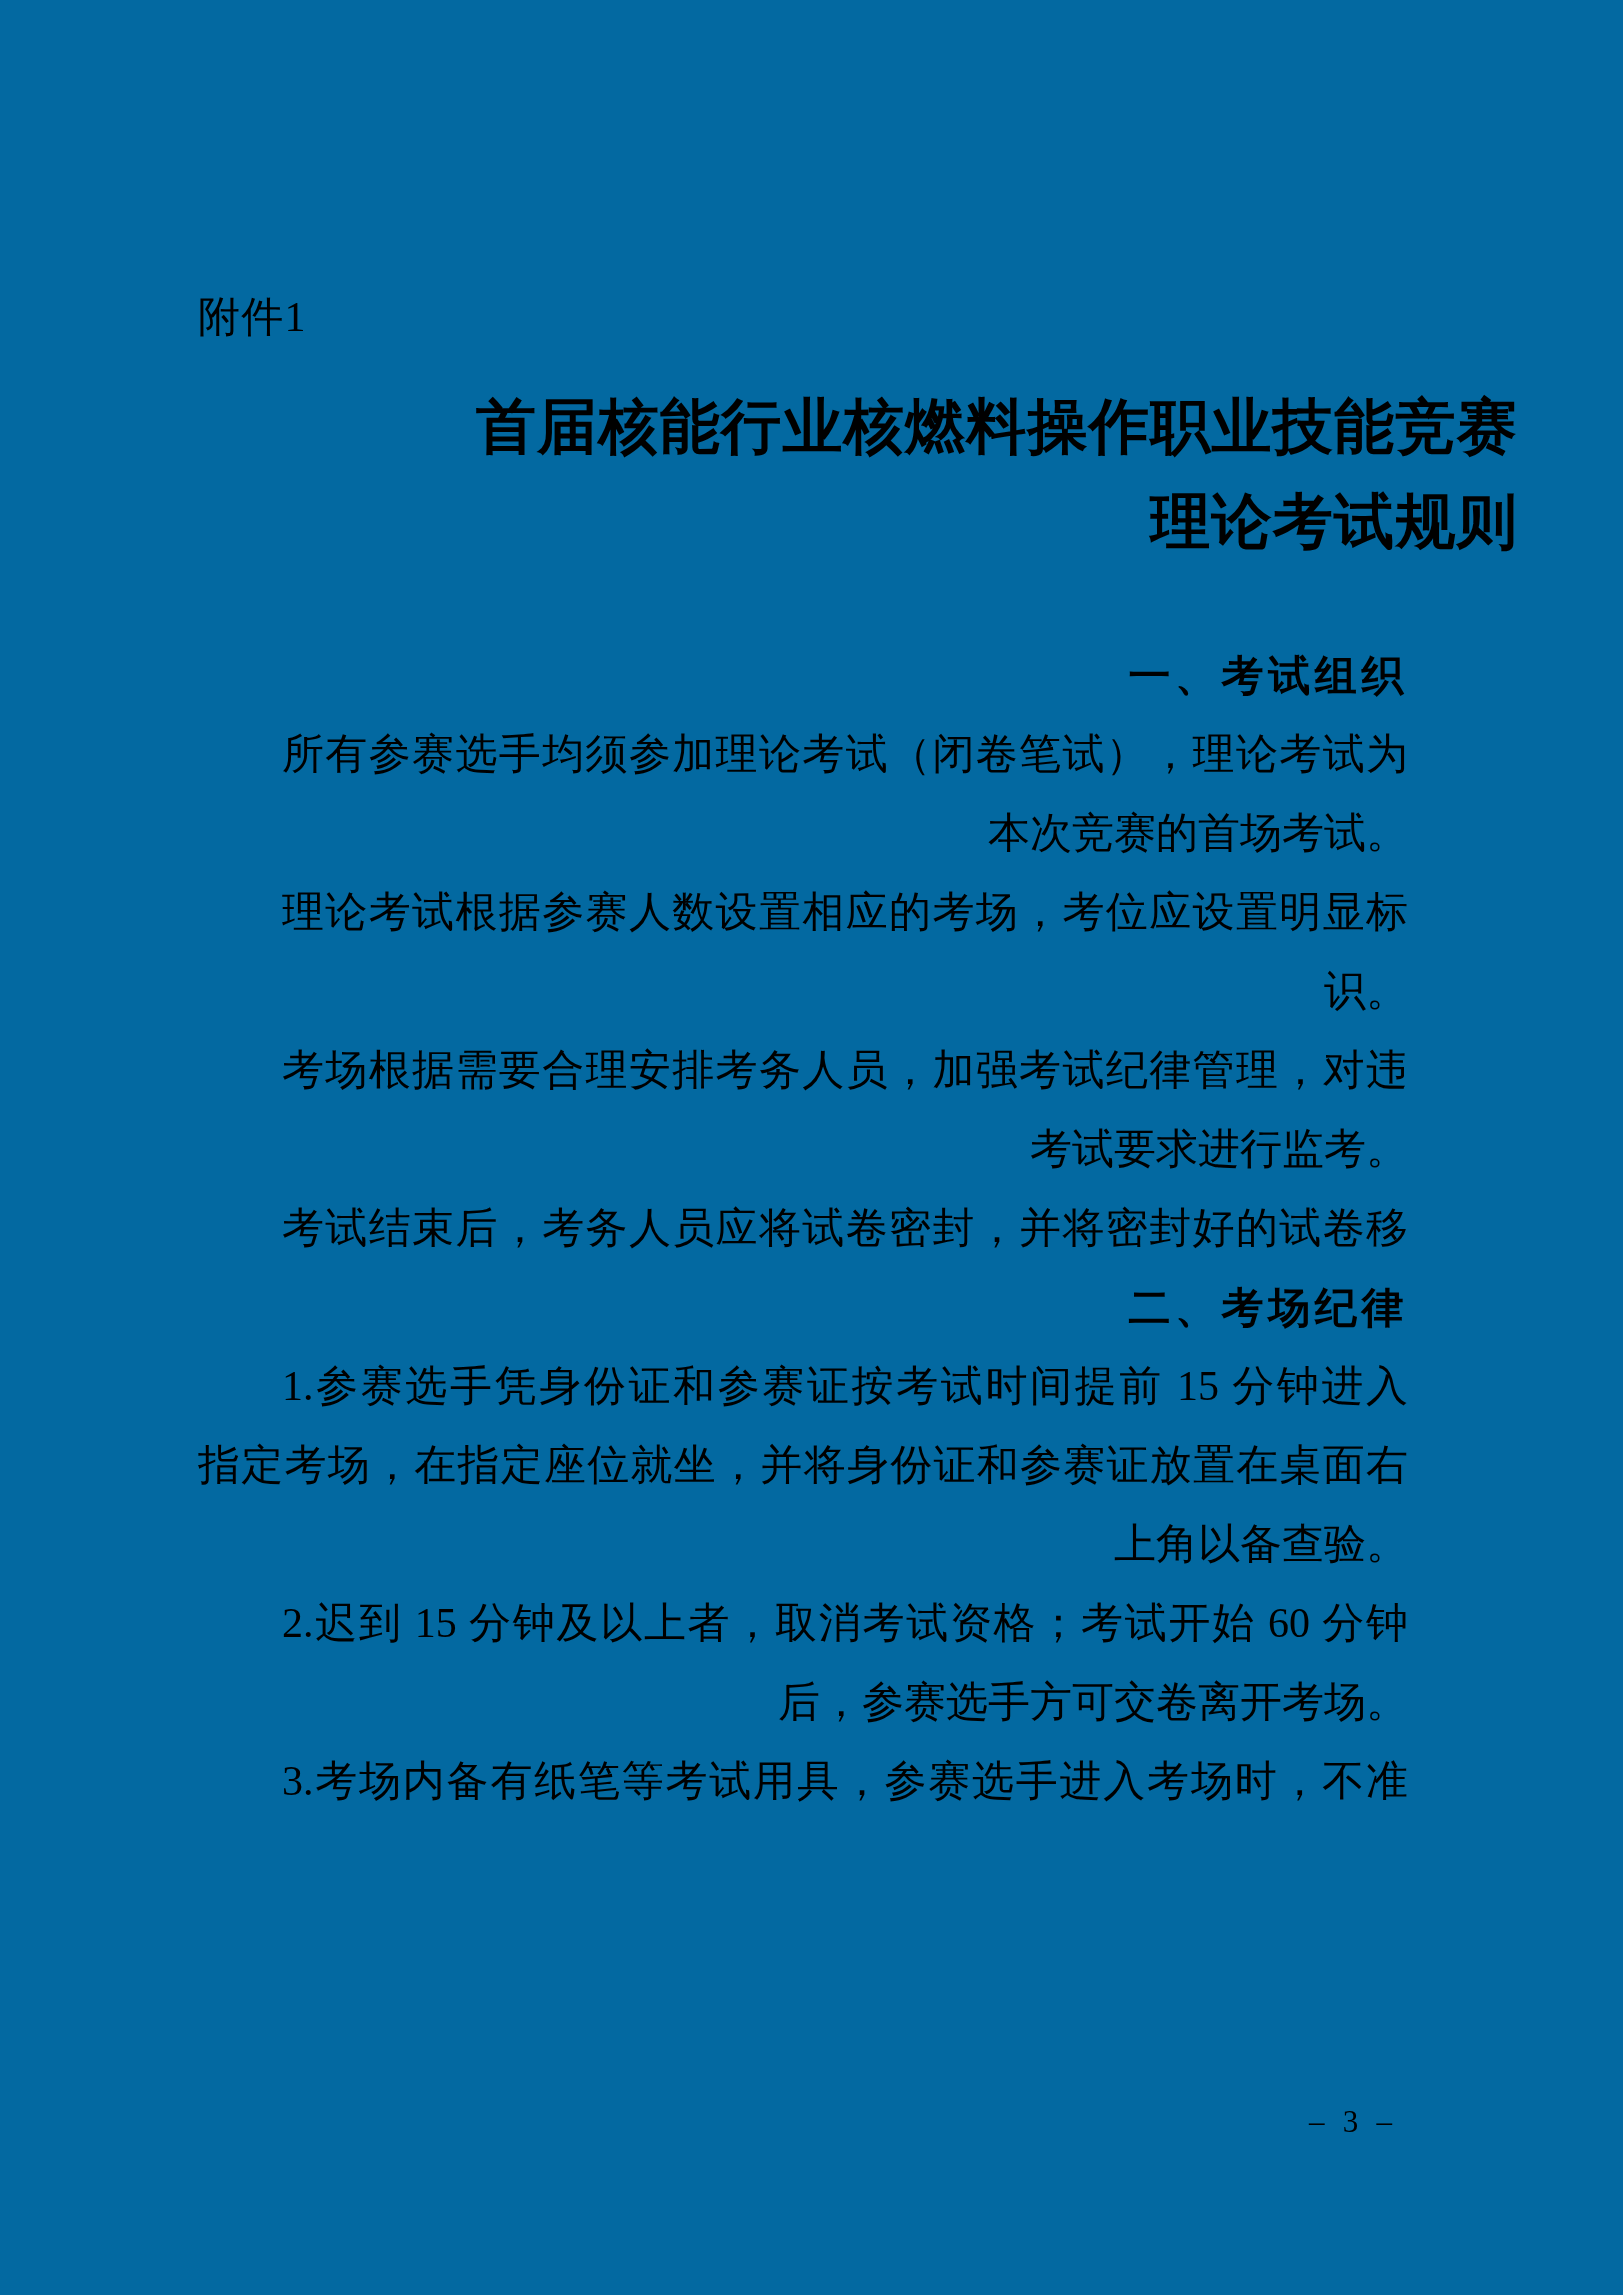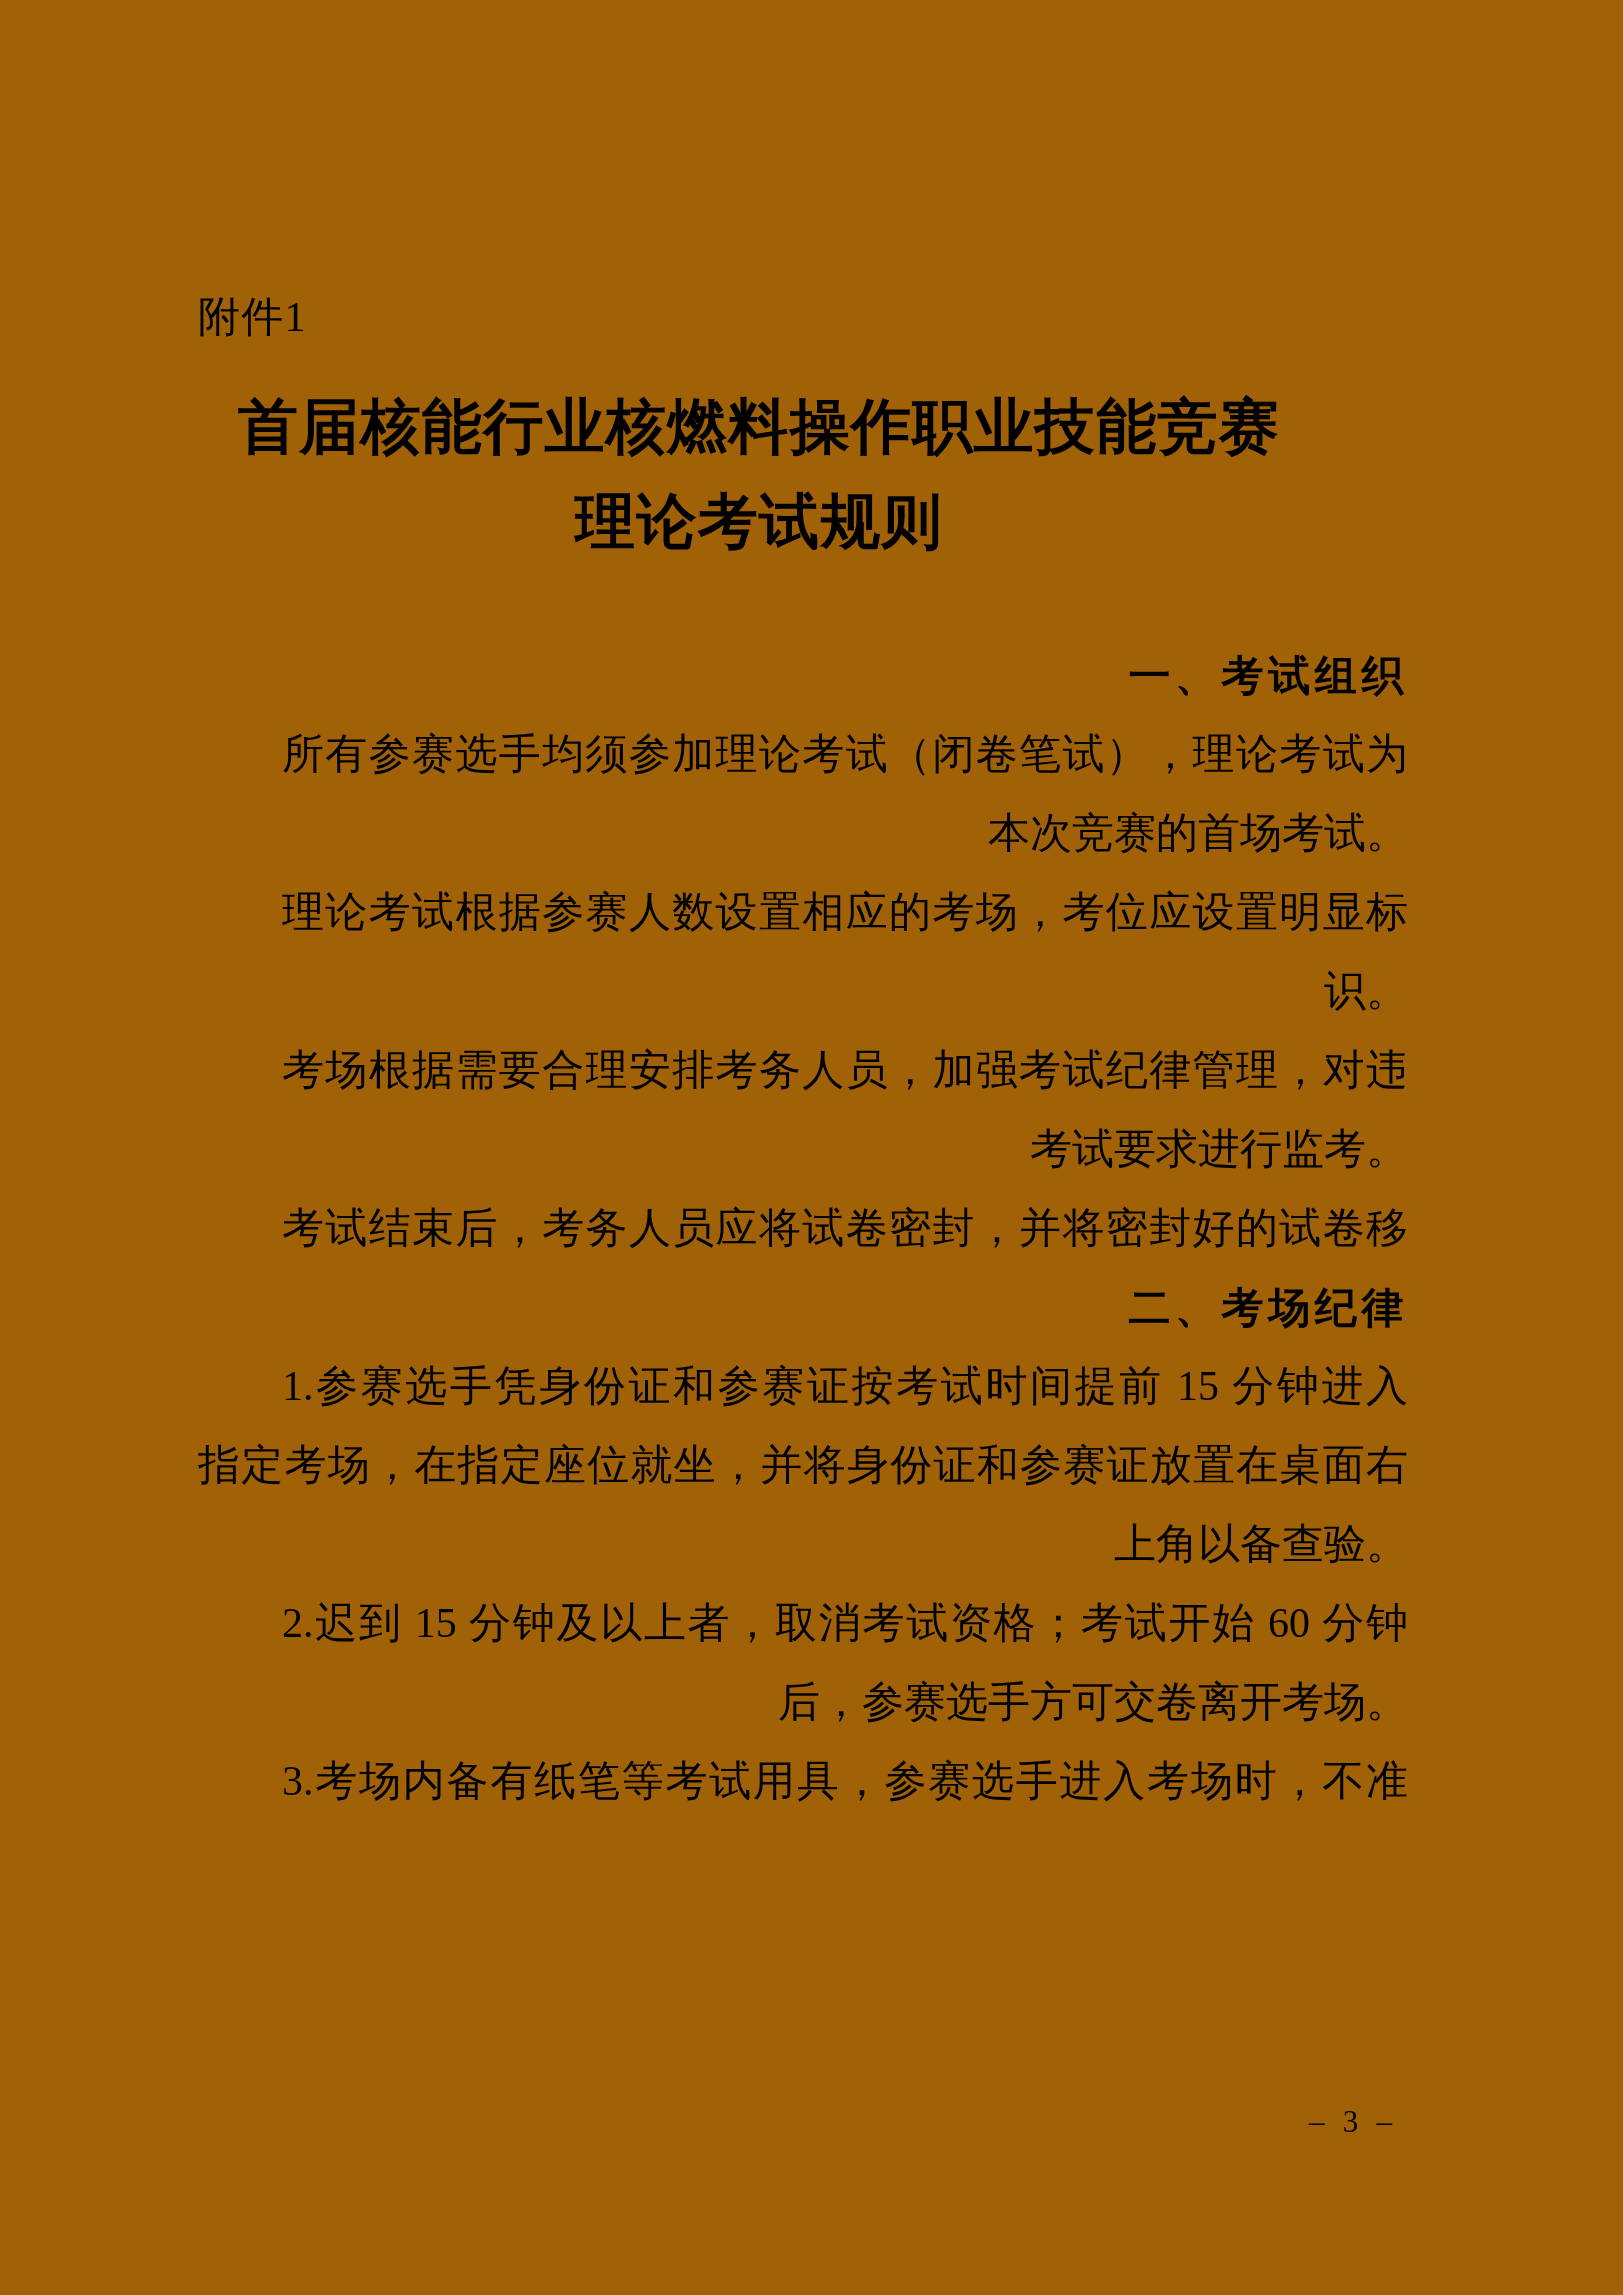--- a/index.html
+++ b/index.html
@@ -1,39 +1,39 @@
 <!DOCTYPE html>
 <html style="font-size:10.5px"><head>
 <meta charset="utf-8">
 <style>
   html,body { margin:0; padding:0; background:#888; }
   .page {
     position: relative;
     width: 1623px;
     height: 2295px;
-    background: #a16207;
+    background: #0369a1;
     color: #000000;
     overflow: hidden;
     font-family: "Liberation Serif", "DejaVu Serif", serif;
   }
   .attachment-label {
     position: absolute;
     left: 198px;
     top: 294px;
     font-size: 42px;
     line-height: 47px;
     letter-spacing: 1.3px;
     white-space: pre;
   }
   .doc-title {
     position: absolute;
     left: 0;
     top: 380px;
     width: 1518px;
-    text-align: center;
+    text-align: right;
     font-size: 60px;
     line-height: 95px;
     font-weight: bold;
     letter-spacing: 1.3px;
     font-family: "Liberation Serif", "DejaVu Serif", serif;
   }
   .content {
     position: absolute;
     left: 198px;
     top: 636px;

